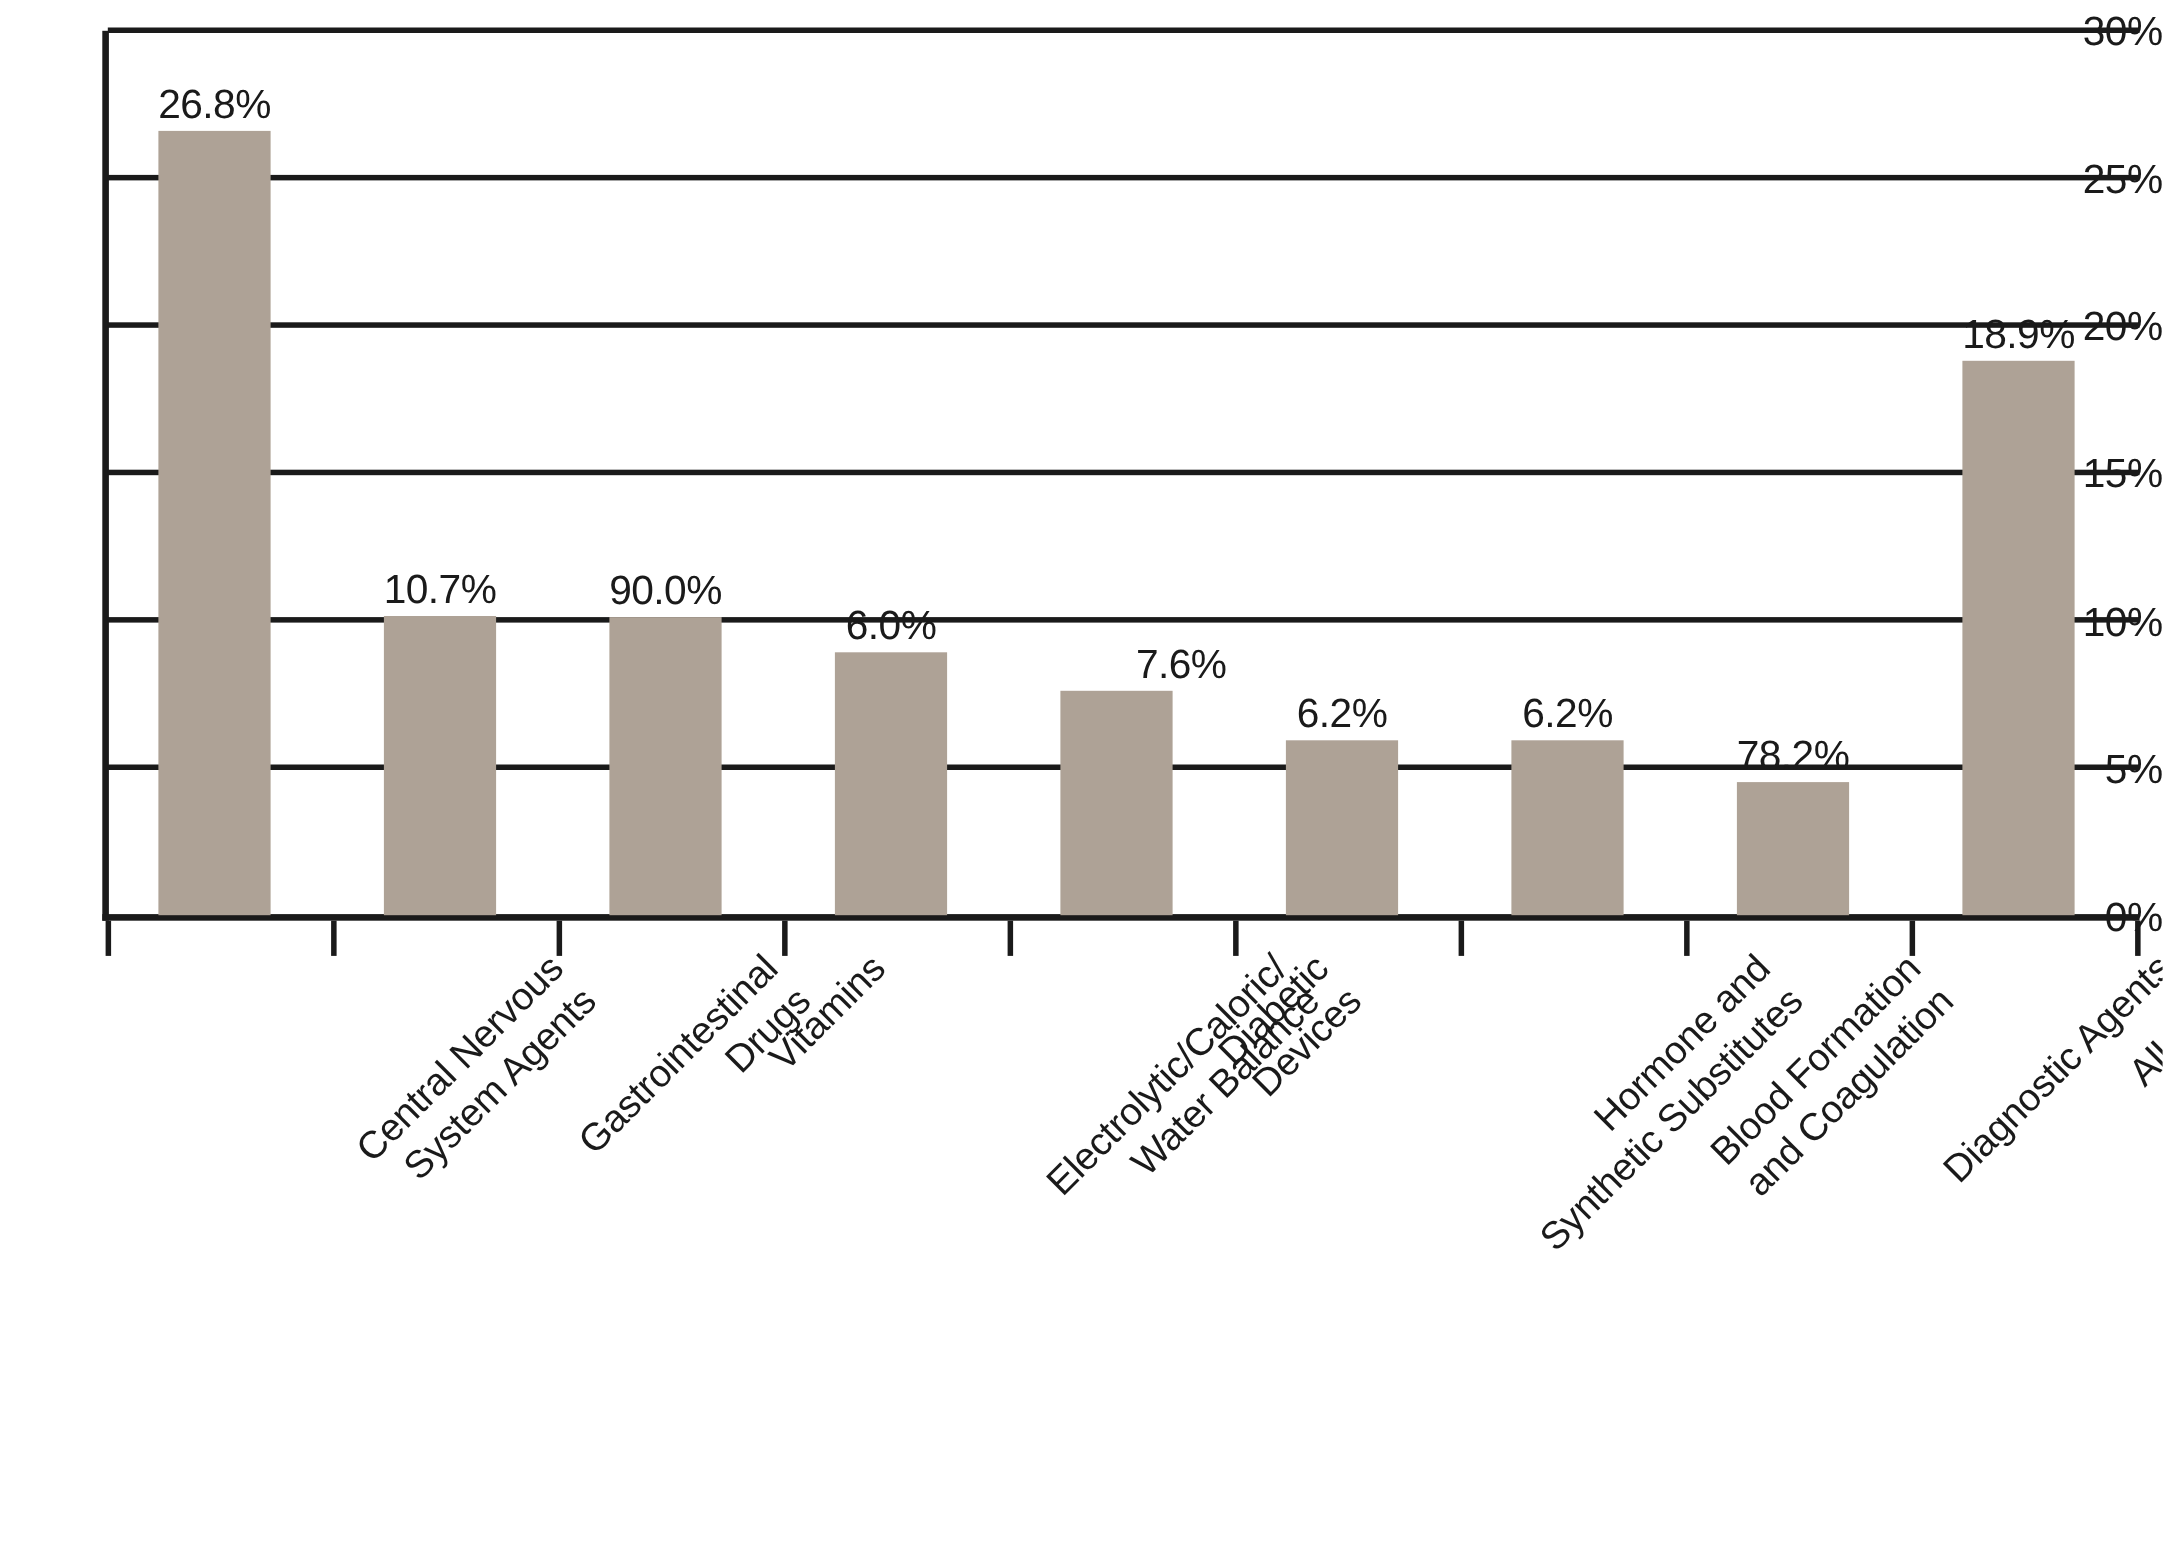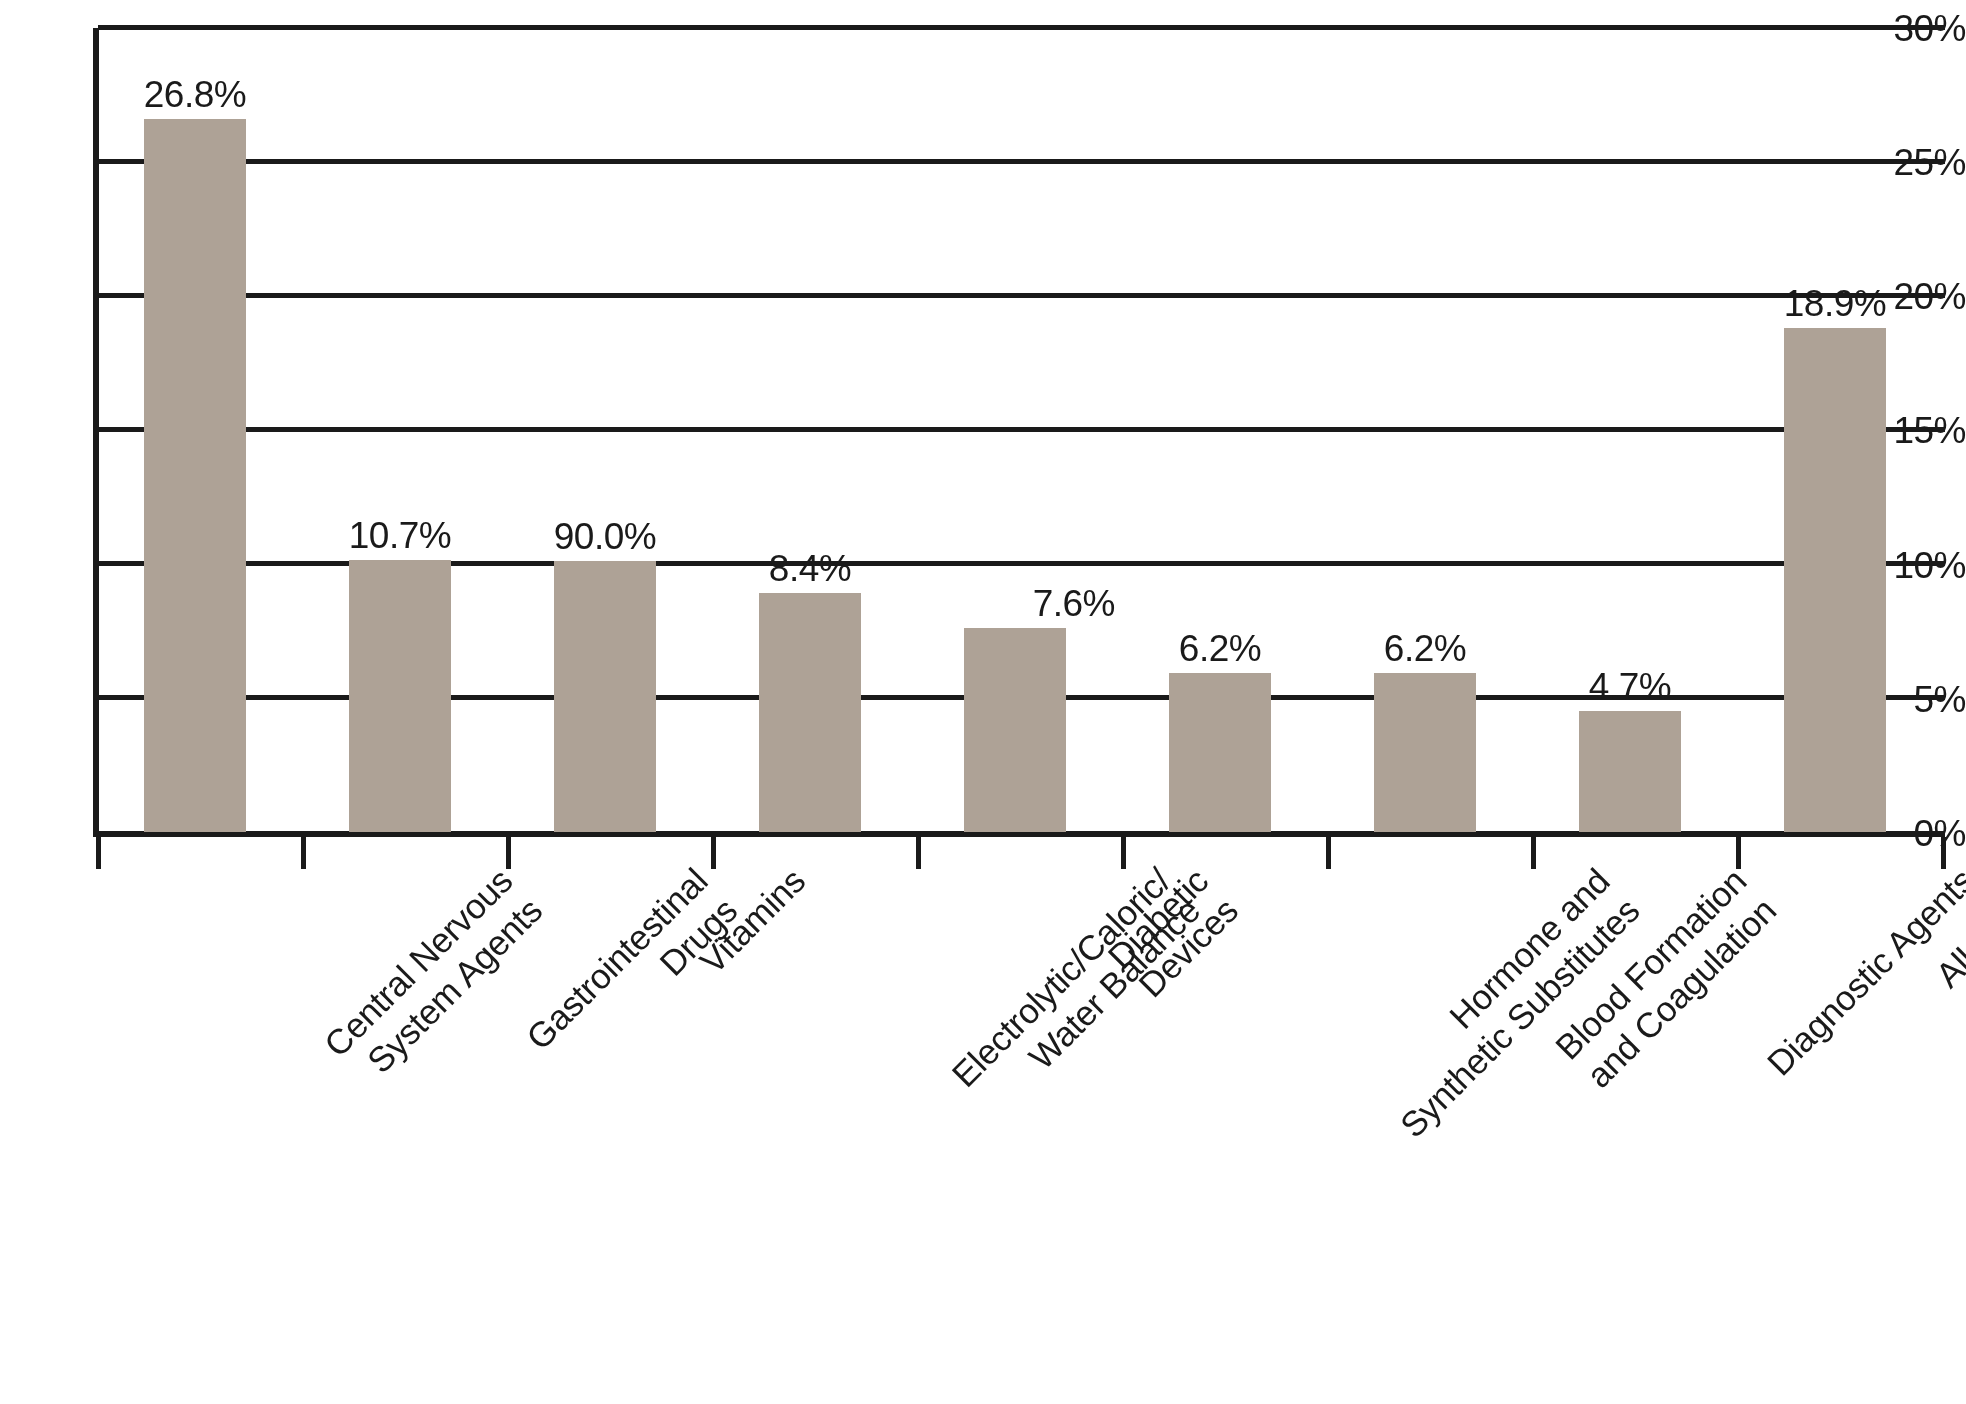--- a/index.html
+++ b/index.html
@@ -142,25 +142,25 @@
     <div class="bar" style="left:661px;width:102px;height:239px;"></div>
     <div class="bar" style="left:866px;width:102px;height:204px;"></div>
     <div class="bar" style="left:1071px;width:102px;height:159px;"></div>
     <div class="bar" style="left:1276px;width:102px;height:159px;"></div>
     <div class="bar" style="left:1481px;width:102px;height:121px;"></div>
     <div class="bar" style="left:1686px;width:102px;height:504px;"></div>
 
     <div class="bar-label" style="left:-3px;width:200px;top:48px;">26.8%</div>
     <div class="bar-label" style="left:202px;width:200px;top:489px;">10.7%</div>
     <div class="bar-label" style="left:407px;width:200px;top:490px;">90.0%</div>
-    <div class="bar-label" style="left:612px;width:200px;top:522px;">8.4%</div>
+    <div class="bar-label" style="left:612px;width:200px;top:522px;">6.0%</div>
     <div class="bar-label" style="left:817px;width:200px;top:557px;text-align:right;">7.6%</div>
     <div class="bar-label" style="left:1022px;width:200px;top:602px;">6.2%</div>
     <div class="bar-label" style="left:1227px;width:200px;top:602px;">6.2%</div>
-    <div class="bar-label" style="left:1432px;width:200px;top:640px;">4.7%</div>
+    <div class="bar-label" style="left:1432px;width:200px;top:640px;">78.2%</div>
     <div class="bar-label" style="left:1637px;width:200px;top:257px;">18.9%</div>
   </div>
 
   <div>
     <div class="xtick" style="left:96px;"></div>
     <div class="xtick" style="left:301px;"></div>
     <div class="xtick" style="left:506px;"></div>
     <div class="xtick" style="left:711px;"></div>
     <div class="xtick" style="left:916px;"></div>
     <div class="xtick" style="left:1121px;"></div>

